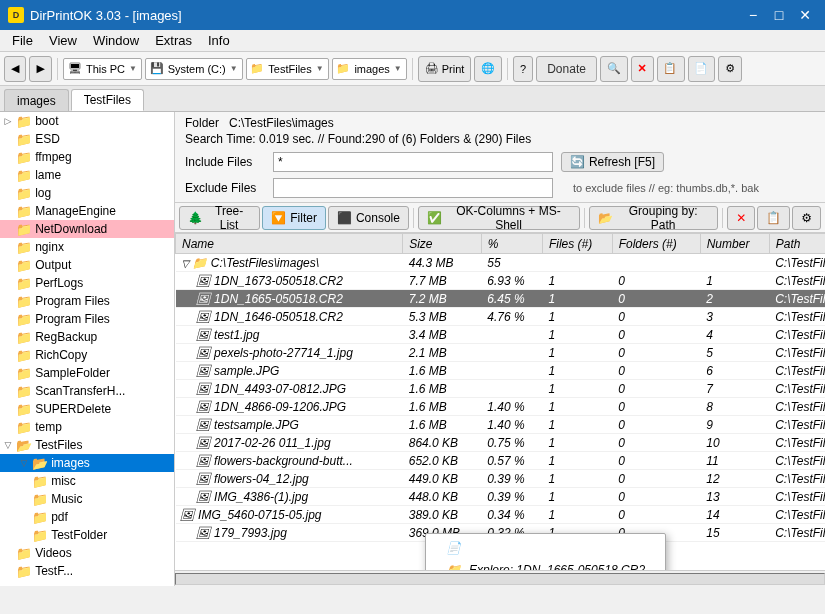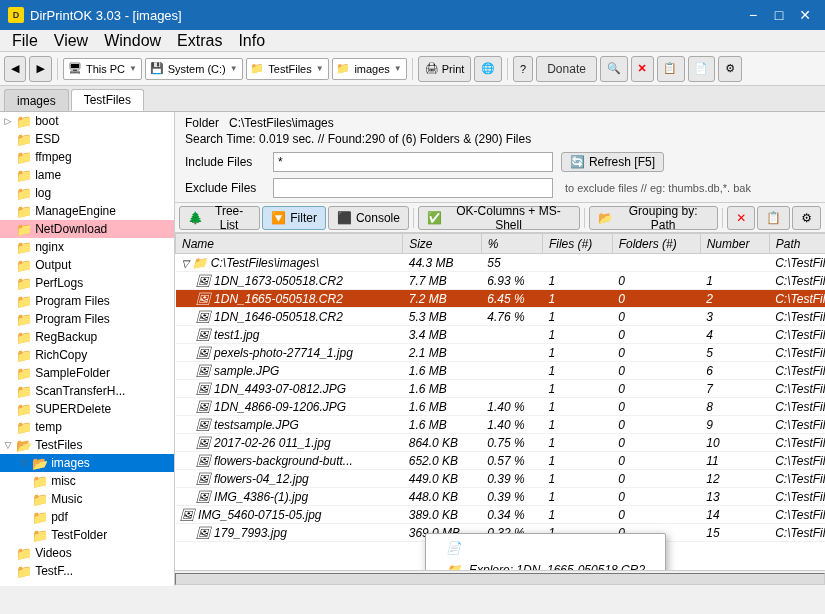--- a/index.html
+++ b/index.html
@@ -7,21 +7,21 @@
 
     
     .title-bar { background: #1a6bb5; color: white; height: 30px; display: flex; align-items: center; justify-content: space-between; padding: 0 8px; }
     .title-bar-left { display: flex; align-items: center; gap: 6px; font-size: 13px; }
     .title-bar-icon { width: 16px; height: 16px; background: #ffd700; border-radius: 2px; display: flex; align-items: center; justify-content: center; font-size: 9px; color: #333; font-weight: bold; }
     .title-bar-controls { display: flex; gap: 2px; }
     .title-btn { width: 24px; height: 24px; background: transparent; border: none; color: white; cursor: pointer; font-size: 14px; display: flex; align-items: center; justify-content: center; border-radius: 3px; }
 
     
     .menu-bar { background: #f0f0f0; height: 22px; display: flex; align-items: center; padding: 0 4px; border-bottom: 1px solid #ccc; }
-    .menu-item { padding: 2px 8px; cursor: pointer; border-radius: 2px; font-size: 16px; }
+    .menu-item { padding: 2px 8px; cursor: pointer; border-radius: 2px; font-size: 13px; }
 
     
     .toolbar { background: #f5f5f5; height: 34px; display: flex; align-items: center; padding: 0 4px; border-bottom: 1px solid #ccc; gap: 3px; }
     .toolbar-btn { height: 26px; padding: 0 6px; background: #e8e8e8; border: 1px solid #aaa; border-radius: 3px; cursor: pointer; font-size: 11px; display: flex; align-items: center; gap: 3px; }
     .toolbar-sep { width: 1px; height: 22px; background: #ccc; margin: 0 2px; }
     .path-dropdown { height: 22px; background: white; border: 1px solid #aaa; border-radius: 2px; padding: 0 4px; font-size: 11px; display: flex; align-items: center; gap: 4px; cursor: pointer; }
     .path-dropdown .arrow { font-size: 8px; color: #666; }
 
     
     .tabs { background: #e8e8e8; height: 26px; display: flex; align-items: flex-end; padding: 0 4px; border-bottom: 1px solid #bbb; }
@@ -41,35 +41,35 @@
 
     
     .right-panel { flex: 1; display: flex; flex-direction: column; overflow: hidden; background: white; }
 
     
     .info-area { background: #f5f5f5; border-bottom: 1px solid #ccc; padding: 4px 10px; font-size: 12px; }
     .info-row { margin-bottom: 2px; }
     .info-label-row { display: flex; align-items: center; gap: 8px; margin-top: 6px; }
     .info-field-label { min-width: 80px; font-size: 12px; }
     .info-input { height: 20px; border: 1px solid #aaa; background: white; padding: 0 4px; font-size: 12px; width: 280px; }
-    .info-note { color: #555; font-size: 11px; margin-left: 4px; }
+    .info-note { color: #555; font-size: 11px; margin-left: 12px; }
     .refresh-btn { background: #e8e8e8; border: 1px solid #aaa; border-radius: 3px; padding: 2px 8px; cursor: pointer; font-size: 12px; display: flex; align-items: center; gap: 4px; }
 
     
     .action-toolbar { background: #f5f5f5; border-bottom: 1px solid #ccc; height: 30px; display: flex; align-items: center; padding: 0 4px; gap: 2px; }
     .action-btn { height: 24px; padding: 0 8px; background: #e8e8e8; border: 1px solid #aaa; border-radius: 3px; cursor: pointer; font-size: 12px; display: flex; align-items: center; gap: 4px; }
     .action-btn.active { background: #d0e4f7; border-color: #7ab; }
     .action-sep { width: 1px; height: 20px; background: #ccc; margin: 0 2px; }
 
     
     .file-table-container { flex: 1; overflow-y: auto; overflow-x: auto; position: relative; }
     .file-table { width: 100%; border-collapse: collapse; font-size: 12px; min-width: 700px; }
     .file-table th { background: #e8e8e8; border: 1px solid #ccc; padding: 2px 6px; text-align: left; font-weight: normal; position: sticky; top: 0; z-index: 10; height: 20px; white-space: nowrap; }
     .file-table td { border-bottom: 1px solid #f0f0f0; padding: 1px 6px; height: 18px; white-space: nowrap; }
-    .file-table tr.selected td { background: #c2410c; color: white; }
+    .file-table tr.selected td { background: #737373; color: white; }
     .folder-icon { color: #ffd700; }
 
     
     .context-menu { position: absolute; background: white; border: 1px solid #aaa; box-shadow: 2px 2px 8px rgba(0,0,0,0.3); z-index: 1000; min-width: 200px; padding: 3px 0; border-radius: 2px; }
     .context-item { padding: 4px 20px; cursor: pointer; font-size: 12px; display: flex; align-items: center; gap: 8px; }
 
     
     ::-webkit-scrollbar { width: 12px; height: 12px; }
     ::-webkit-scrollbar-track { background: #f0f0f0; }
     ::-webkit-scrollbar-thumb { background: #c0c0c0; border: 1px solid #aaa; }

